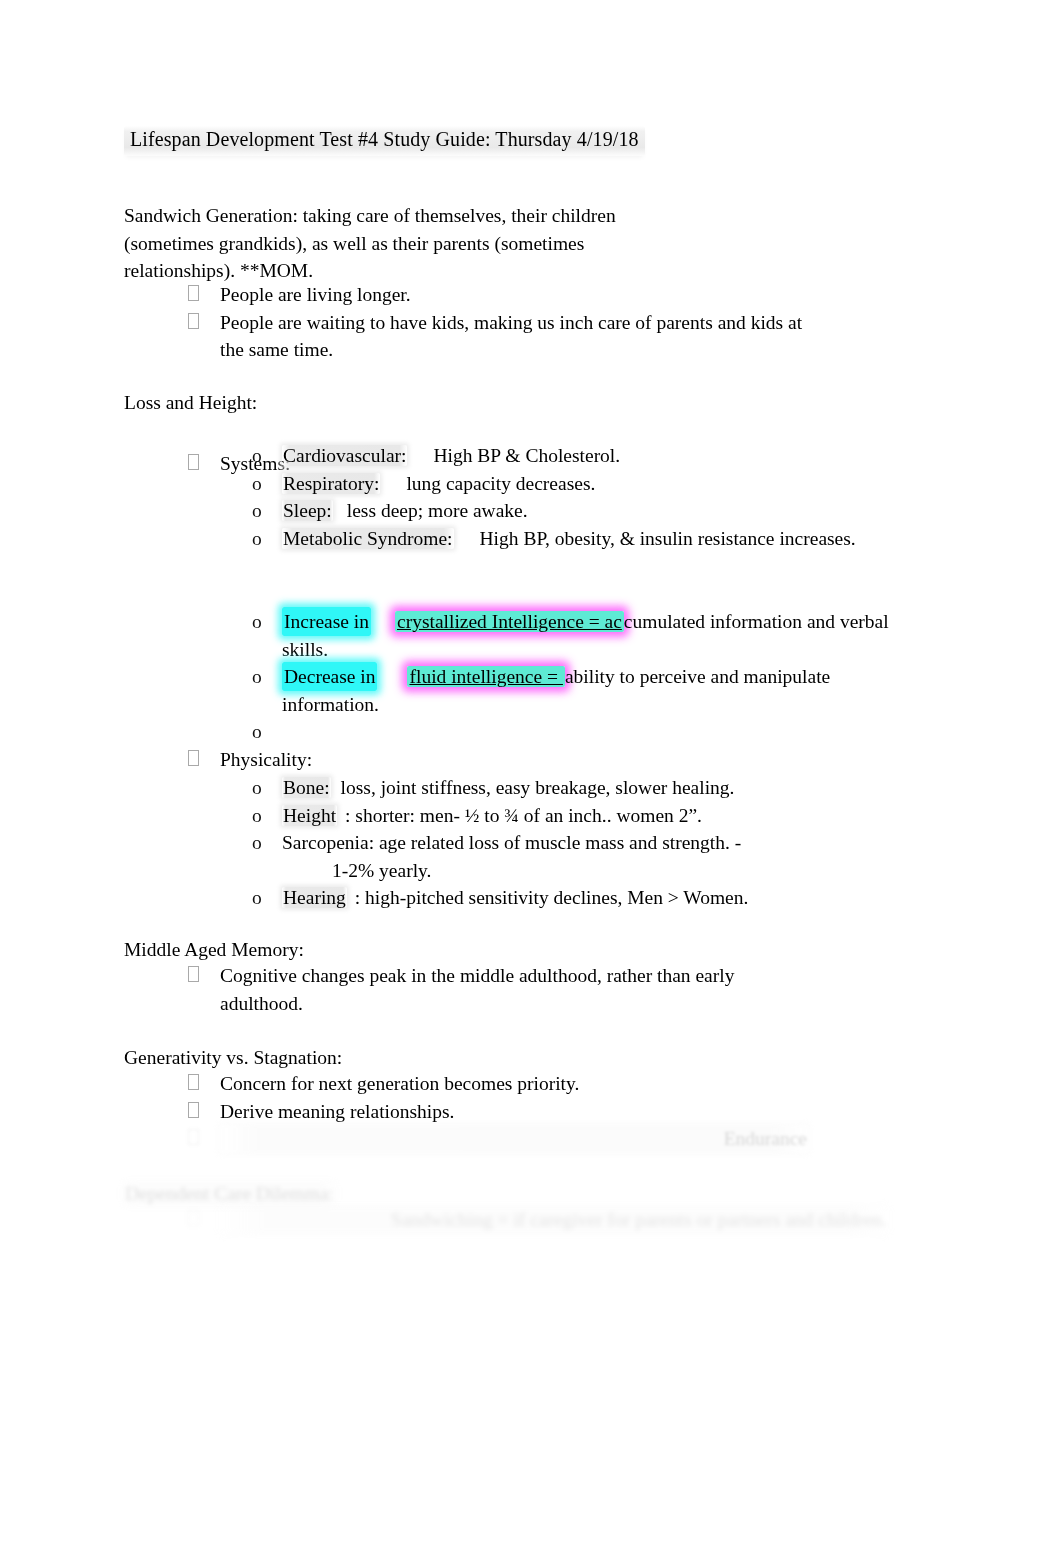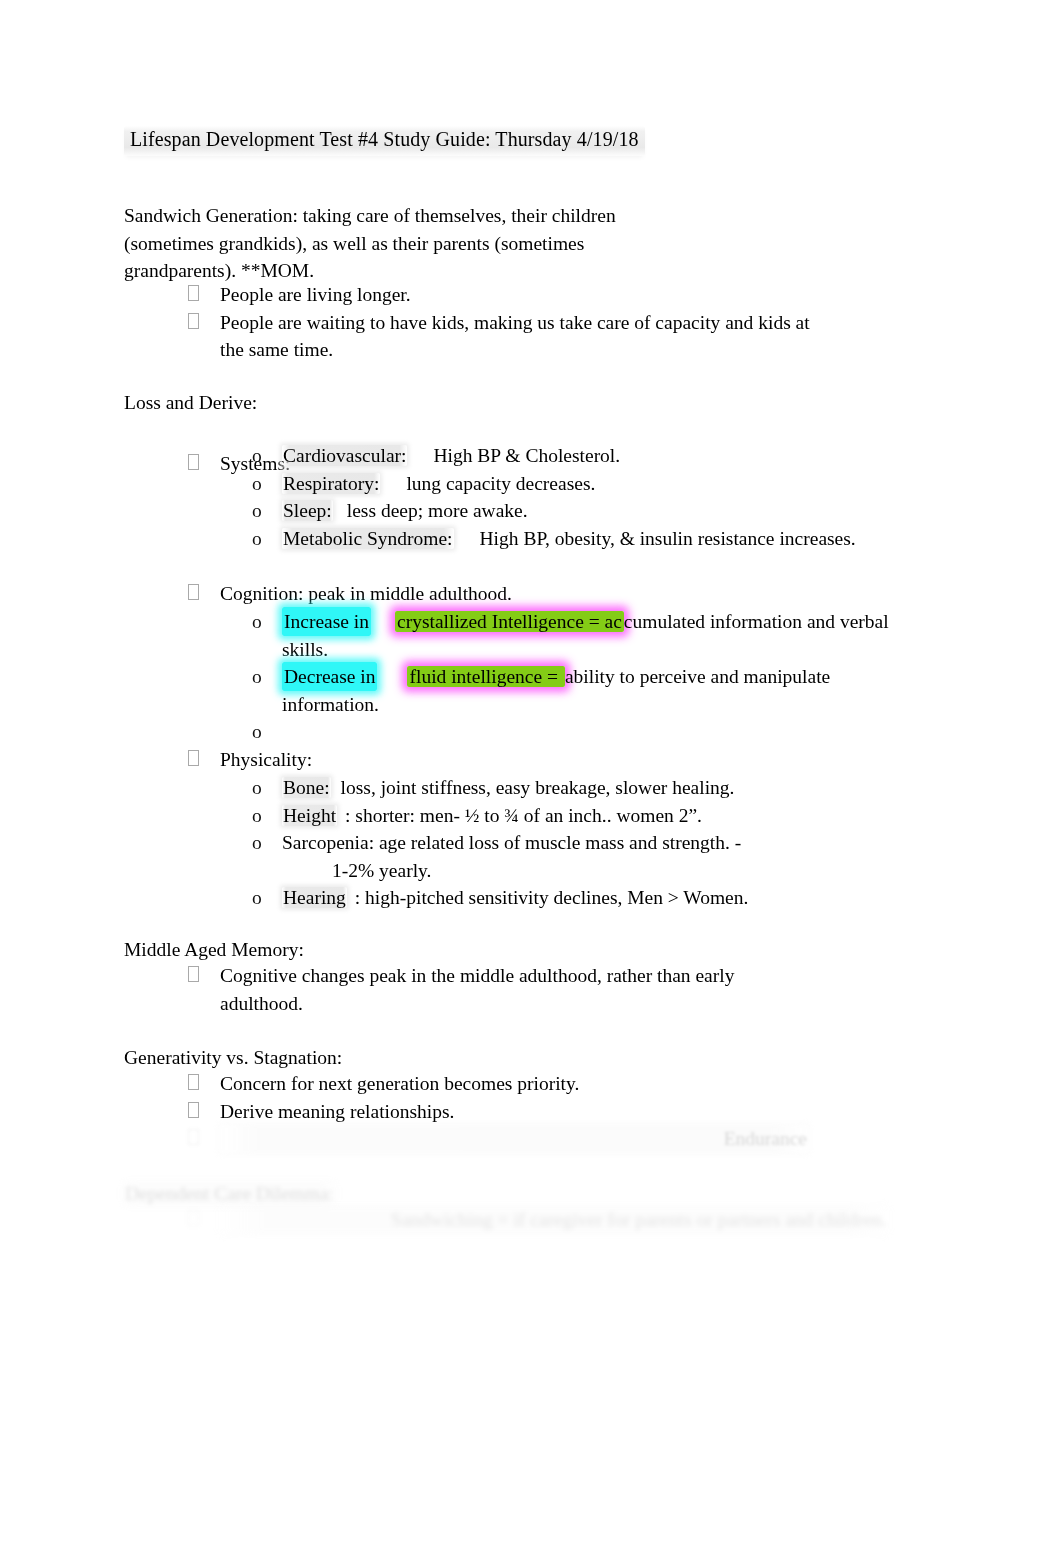--- a/index.html
+++ b/index.html
@@ -108,24 +108,25 @@
     padding: 0 1px;
     text-align: right;
   }
   .hl-cyan {
     background: #2ff7f7;
     box-shadow: 0 0 7px 4px rgba(47,247,247,0.75);
     border-radius: 2px;
     padding: 4px 2px;
   }
   .hl-magenta {
-    background: #84cc16;
+    background: #5eead4;
     box-shadow: 0 0 8px 5px rgba(251,48,251,0.7);
     border-radius: 2px;
     padding: 0 2px;
+    text-decoration: underline;
   }
 
   
   .faded-1 {
     opacity: 0.16;
     filter: blur(1.6px);
   }
   .faded-2 {
     opacity: 0.13;
     filter: blur(2.2px);
@@ -142,36 +143,36 @@
 
 <div class="page">
 
   <div class="doc-title">
     <span class="title-hl">Lifespan Development Test #4 Study Guide: Thursday 4/19/18</span>
   </div>
 
   <div class="block lvl0" style="top:202px; width:640px;">
     <div>Sandwich Generation: taking care of themselves, their children</div>
     <div>(sometimes grandkids), as well as their parents (sometimes</div>
-    <div>grandparents). **MOM.</div>
+    <div>relationships). **MOM.</div>
   </div>
 
   <div class="block lvl1" style="top:281px; width:640px;">
     <div class="row">
       <span class="marker marker-sq"><i class="tofu"></i></span>
       <span class="rowtext">People are living longer.</span>
     </div>
     <div class="row">
       <span class="marker marker-sq"><i class="tofu"></i></span>
-      <span class="rowtext">People are waiting to have kids, making us take care of capacity and kids at the same time.</span>
+      <span class="rowtext">People are waiting to have kids, making us inch care of parents and kids at the same time.</span>
     </div>
   </div>
 
   <div class="block lvl0" style="top:389px;">
-    <span>Loss and Derive:</span>
+    <span>Loss and Height:</span>
   </div>
 
   <div class="block lvl1" style="top:426px;margin-top:24px;">
     <div class="row">
       <span class="marker marker-sq"><i class="tofu"></i></span>
       <span class="rowtext">Systems:</span>
     </div>
   </div>
 
   <div class="block lvl2" style="top:442px; width:620px;">
@@ -186,26 +187,20 @@
     <div class="row">
       <span class="marker marker-o">o</span>
       <span class="rowtext"><span class="hl-gray">Sleep:</span><span class="gap" style="width:14px"></span><span>less deep; more awake.</span></span>
     </div>
     <div class="row">
       <span class="marker marker-o">o</span>
       <span class="rowtext"><span class="hl-gray">Metabolic Syndrome:</span><span class="gap" style="width:26px"></span><span>High BP, obesity, &amp; insulin resistance increases.</span></span>
     </div>
   </div>
 
-  <div class="block lvl1" style="top:580px;">
-    <div class="row">
-      <span class="marker marker-sq"><i class="tofu"></i></span>
-      <span class="rowtext">Cognition: peak in middle adulthood.</span>
-    </div>
-  </div>
 
   <div class="block lvl2" style="top:608px; width:640px;">
     <div class="row">
       <span class="marker marker-o">o</span>
       <span class="rowtext"><span class="hl-cyan">Increase in</span><span class="gap" style="width:24px"></span><span class="hl-magenta">crystallized Intelligence = ac</span><span>cumulated information and verbal skills.</span></span>
     </div>
     <div class="row">
       <span class="marker marker-o">o</span>
       <span class="rowtext"><span class="hl-cyan">Decrease in</span><span class="gap" style="width:30px"></span><span class="hl-magenta">fluid intelligence = </span><span>ability to perceive and manipulate information.</span></span>
     </div>

